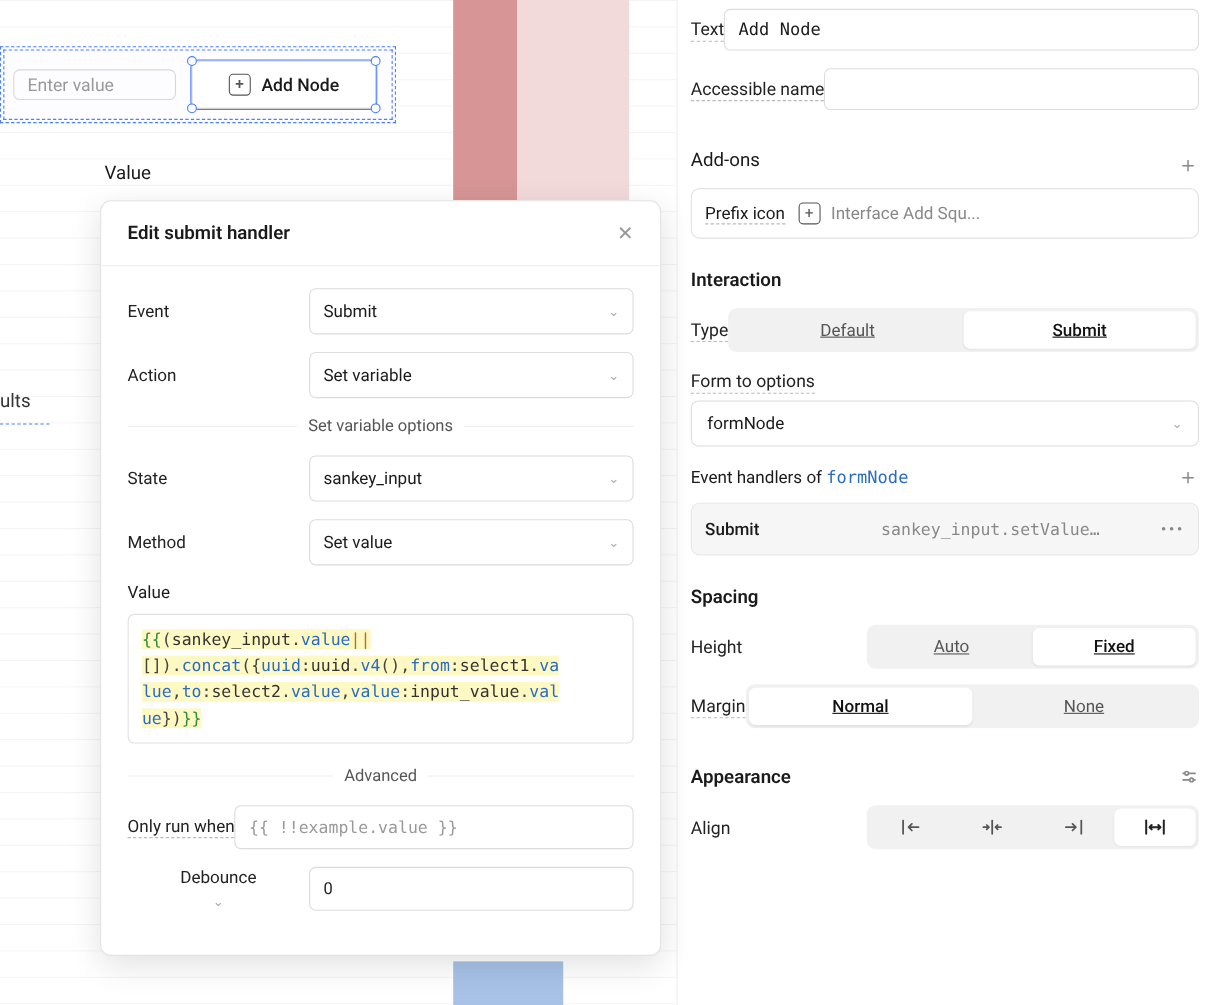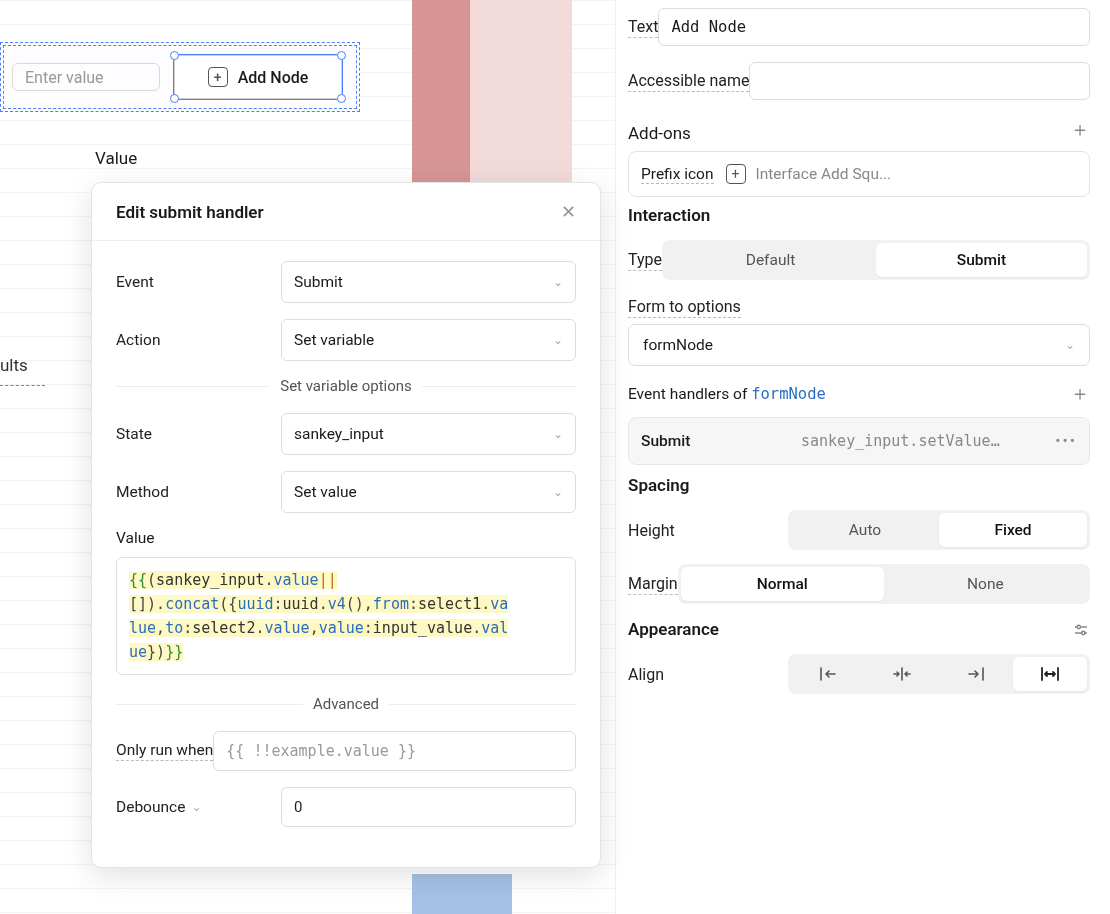--- a/index.html
+++ b/index.html
@@ -188,21 +188,21 @@
 .c-attr { color: #2a6cc2; }
 .c-id { color: #333; }
 .c-orange { color: #c06a1b; }
 .text-input {
   flex:1; height:40px; border:1px solid #dcdcdc; border-radius:6px;
   padding:0 12px; font-size:15px; display:flex; align-items:center;
   font-family: ui-monospace, Menlo, monospace;
   color:#999;
 }
 .text-input.val { color:#222; font-family: inherit; }
-.debounce-row label { display:flex; align-items:center; gap:6px; }
+.debounce-row label { display:flex; align-items:center; gap:6px;flex-direction:column; }
 
 
 .inspector {
   position: absolute;
   right: 0; left: 615px; top: 0; bottom: 0;
   border-left: 1px solid #eee;
   padding: 0 20px 0 12px;
   overflow: hidden;
 }
 .irow {
@@ -217,37 +217,37 @@
 }
 .rinput {
   flex:1; height:38px; border:1px solid #dcdcdc; border-radius:6px;
   padding:0 12px; font-size:15.5px; display:flex; align-items:center;
   font-family: ui-monospace, Menlo, monospace;
 }
 .rinput.empty { color:#222; }
 .section-head {
   font-size: 17px;
   font-weight: 600;
-  margin-top: 8px;
+  margin-top: 28px;
   margin-bottom: 8px;
-  display:flex; justify-content:space-between; align-items:flex-end;
+  display:flex; justify-content:space-between; align-items:flex-start;
 }
 .plus { color:#888; font-size:20px; cursor:pointer; font-weight:300; }
 .sliders-icon { color:#888; font-size:18px; cursor:pointer; }
 .segmented {
   flex:1;
   display:flex;
   background:#f1f1f1;
   border-radius:8px;
   padding:3px;
   height:40px;
 }
 .segmented .seg {
   flex:1; display:flex; align-items:center; justify-content:center;
-  font-size:15.5px; color:#555; border-radius:6px; cursor:pointer;
+  font-size:15.5px; color:#555; border-radius:6px; cursor:pointer;text-decoration:underline;
 }
 .segmented .seg.active {
   background:#fff; color:#111; box-shadow:0 1px 2px rgba(0,0,0,0.06);
   font-weight:500;
 }
 .segmented.icons .seg { font-size:16px; color:#555; }
 .wide-select {
   width:100%; height:42px; border:1px solid #dcdcdc; border-radius:7px;
   display:flex; align-items:center; justify-content:space-between;
   padding:0 14px; font-size:15.5px; margin-top:6px; margin-bottom:14px;

